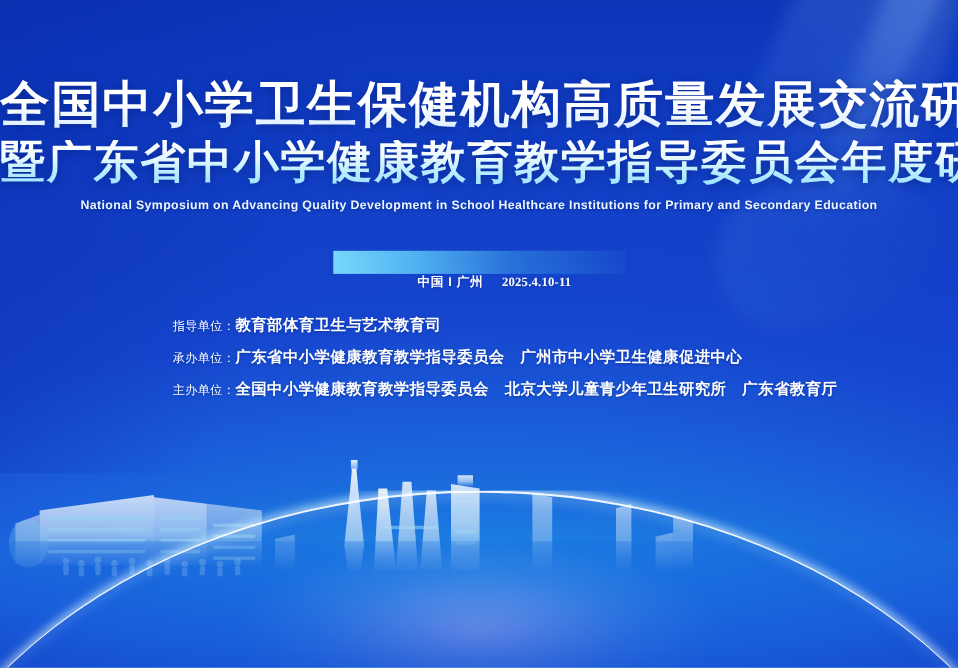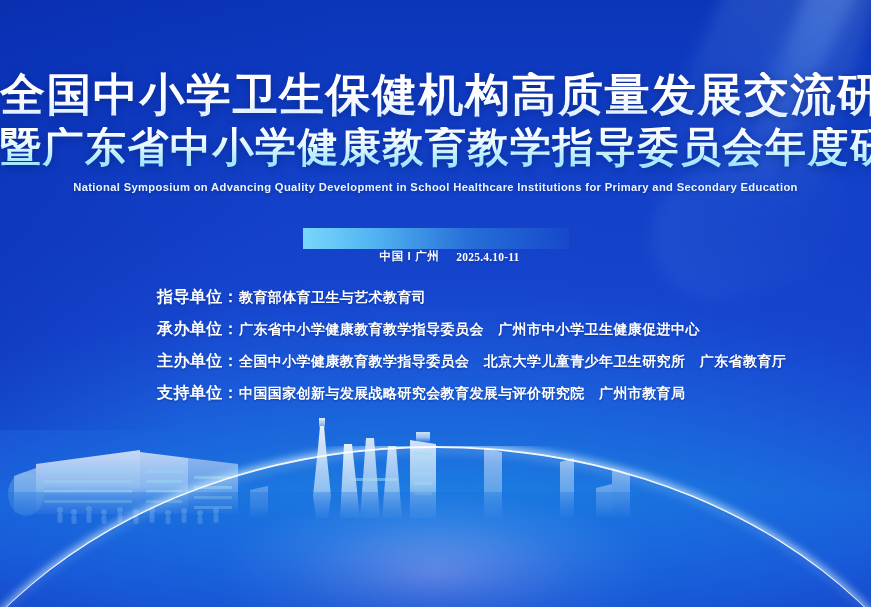--- a/index.html
+++ b/index.html
@@ -164,21 +164,21 @@
   
   .orgs {
     position:absolute; top:287px; left:0; right:0;
   }
   .org-row {
     display:flex; align-items:baseline;
     margin-bottom:11px;
     padding-left:157px;
   }
   .org-label {
-    font-size:16px; font-weight:bold; color:#ffffff;
+    font-size:11px; font-weight:normal; color:#ffffff;
     white-space:nowrap; letter-spacing:0.4px;
     text-shadow:0 1px 2px rgba(6,34,120,0.55);
   }
   .org-values {
     font-size:14px; font-weight:bold; color:#ffffff;
     white-space:nowrap; letter-spacing:0.4px;
     text-shadow:0 1px 2px rgba(6,34,120,0.55);
   }
 </style>
 </head>
@@ -331,20 +331,16 @@
         <span class="org-values">教育部体育卫生与艺术教育司</span>
       </div>
       <div class="org-row">
         <span class="org-label">承办单位：</span>
         <span class="org-values">广东省中小学健康教育教学指导委员会　广州市中小学卫生健康促进中心</span>
       </div>
       <div class="org-row">
         <span class="org-label">主办单位：</span>
         <span class="org-values">全国中小学健康教育教学指导委员会　北京大学儿童青少年卫生研究所　广东省教育厅</span>
       </div>
-      <div class="org-row">
-        <span class="org-label">支持单位：</span>
-        <span class="org-values">中国国家创新与发展战略研究会教育发展与评价研究院　广州市教育局</span>
-      </div>
     </div>
 
   </div>
 </div>
 
 </body></html>

